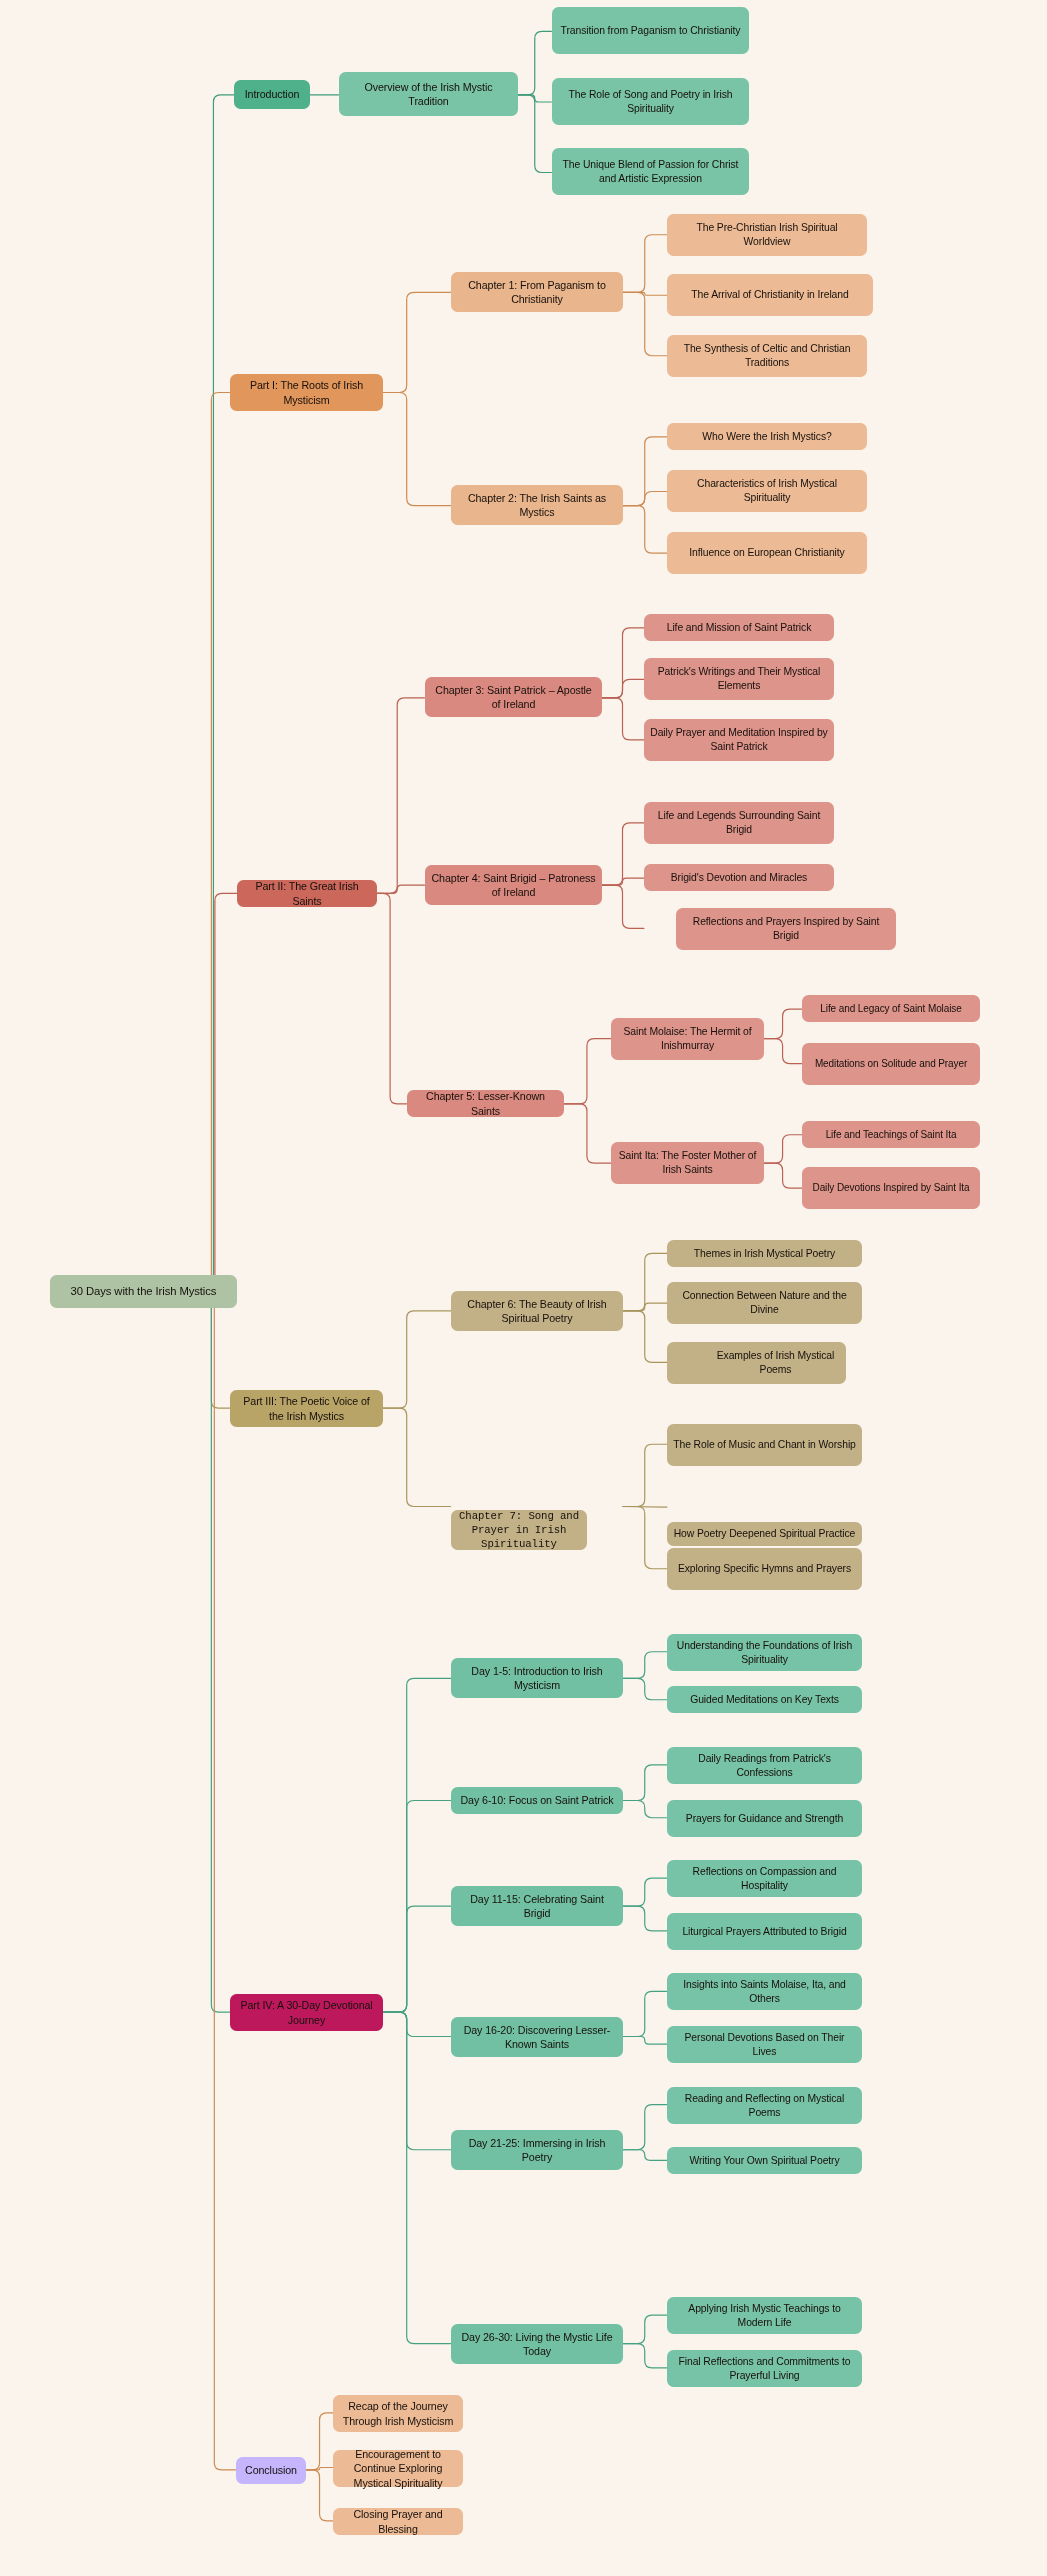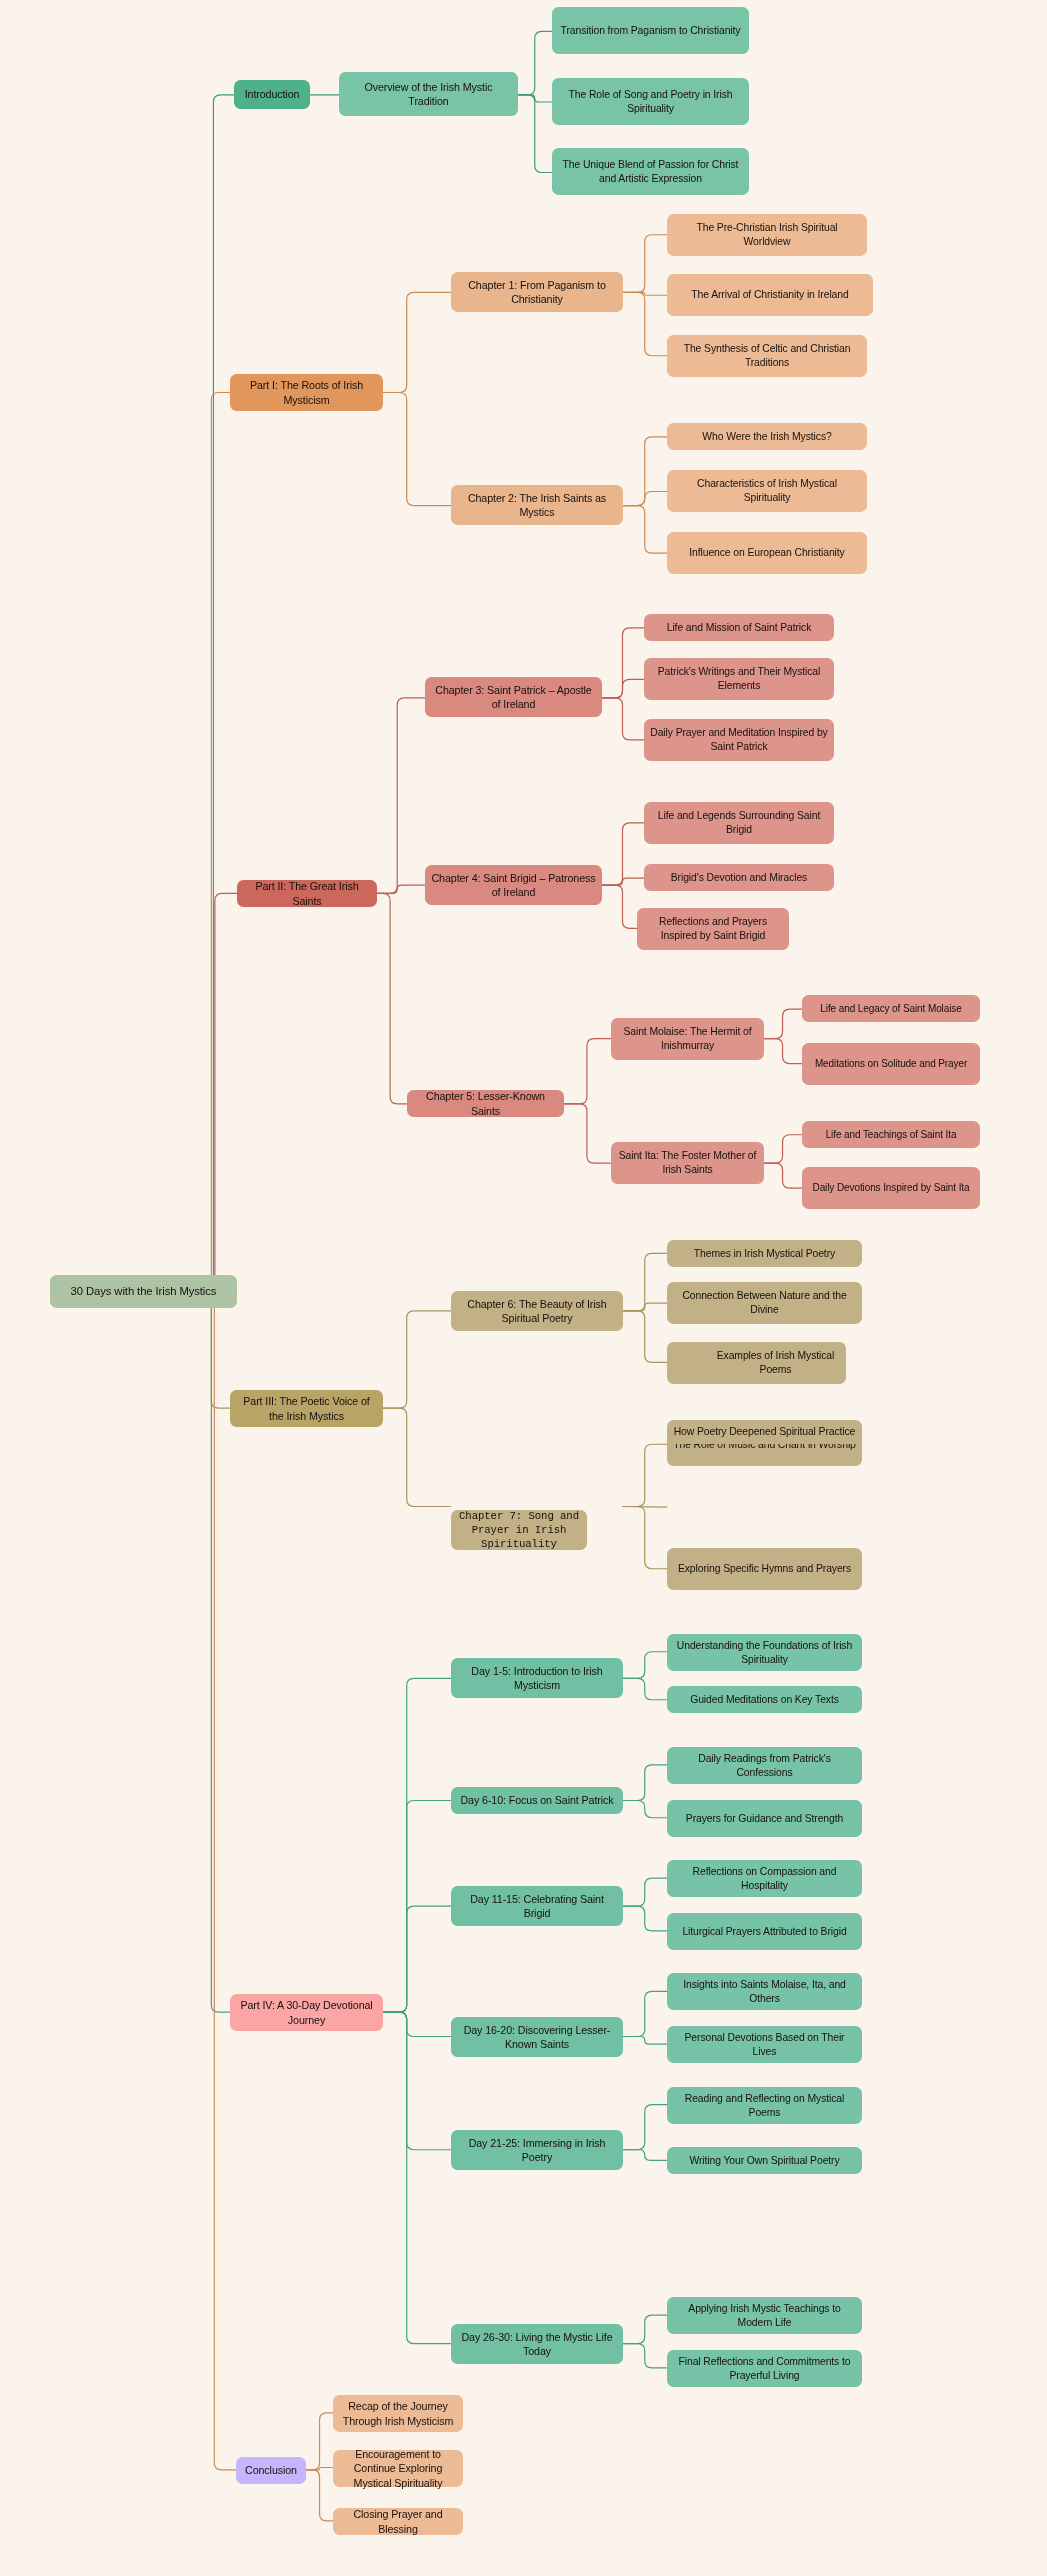--- a/index.html
+++ b/index.html
@@ -41,21 +41,21 @@
 
   .c-p2-1    { background:#cb675b; }
   .c-p2-2    { background:#d9897f; }
   .c-p2-3    { background:#dd948b; }
   .c-p2-4    { background:#dd948b; }
 
   .c-p3-1    { background:#b9a468; }
   .c-p3-2    { background:#c2b187; }
   .c-p3-3    { background:#c2b187; }
 
-  .c-p4-1    { background:#fca5a5; }
+  .c-p4-1    { background:#be185d; }
   .c-p4-2    { background:#71c0a3; }
   .c-p4-3    { background:#77c3a7; }
 
   .c-con-1   { background:#c4b5fd; }
   .c-con-2   { background:#ecbb96; }
 </style>
 </head>
 <body>
 
 <div id="canvas">
@@ -185,21 +185,21 @@
     </div>
     <div class="node lv2 c-p2-2" style="left: 425px; top: 865px; width: 177px; height: 40px;">
       <span>Chapter 4: Saint Brigid – Patroness of Ireland</span>
     </div>
     <div class="node lv3 c-p2-3" style="left: 644px; top: 802px; width: 190px; height: 42px;">
       <span>Life and Legends Surrounding Saint Brigid</span>
     </div>
     <div class="node lv3 c-p2-3" style="left: 644px; top: 864px; width: 190px; height: 27px;">
       <span>Brigid's Devotion and Miracles</span>
     </div>
-    <div class="node lv3 c-p2-3" style="left: 637px; top: 908px; width: 152px; height: 42px;">
+    <div class="node lv3 c-p2-3" style="left: 676px; top: 908px; width: 220px; height: 42px;">
       <span>Reflections and Prayers Inspired by Saint Brigid</span>
     </div>
     <div class="node lv2 c-p2-2" style="left: 407px; top: 1090px; width: 157px; height: 27px;">
       <span>Chapter 5: Lesser-Known Saints</span>
     </div>
     <div class="node lv3 c-p2-3" style="left: 611px; top: 1018px; width: 153px; height: 42px;">
       <span>Saint Molaise: The Hermit of Inishmurray</span>
     </div>
     <div class="node lv4 c-p2-4" style="left: 802px; top: 995px; width: 178px; height: 27px;">
       <span>Life and Legacy of Saint Molaise</span>
@@ -230,21 +230,21 @@
     </div>
     <div class="node lv3 c-p3-3" style="left: 667px; top: 1342px; width: 179px; height: 42px; padding-left: 44px;">
       <span>Examples of Irish Mystical Poems</span>
     </div>
     <div class="node lv2 c-p3-2" style="left: 451px; top: 1510px; width: 136px; height: 40px; font-family: Liberation Mono, monospace;">
       <span>Chapter 7: Song and Prayer in Irish Spirituality</span>
     </div>
     <div class="node lv3 c-p3-3" style="left: 667px; top: 1424px; width: 195px; height: 42px;">
       <span>The Role of Music and Chant in Worship</span>
     </div>
-    <div class="node lv3 c-p3-3" style="left: 667px; top: 1420px; width: 195px; height: 24px;">
+    <div class="node lv3 c-p3-3" style="left: 667px; top: 1522px; width: 195px; height: 24px;">
       <span>How Poetry Deepened Spiritual Practice</span>
     </div>
     <div class="node lv3 c-p3-3" style="left: 667px; top: 1548px; width: 195px; height: 42px;">
       <span>Exploring Specific Hymns and Prayers</span>
     </div>
     <div class="node lv1 c-p4-1" style="left: 230px; top: 1994px; width: 153px; height: 37px;">
       <span>Part IV: A 30-Day Devotional Journey</span>
     </div>
     <div class="node lv2 c-p4-2" style="left: 451px; top: 1658px; width: 172px; height: 40px;">
       <span>Day 1-5: Introduction to Irish Mysticism</span>

